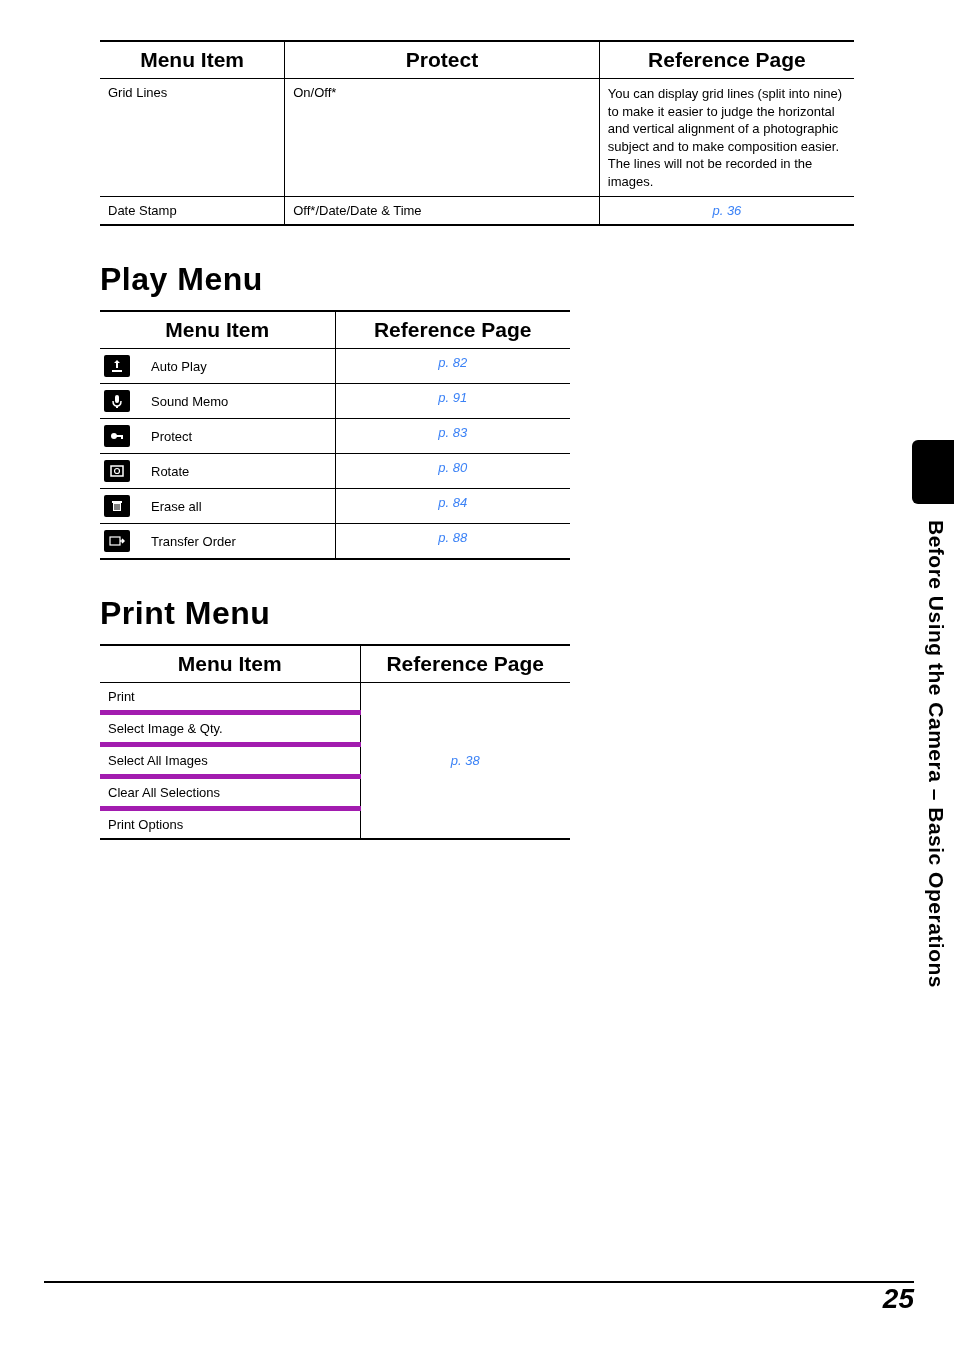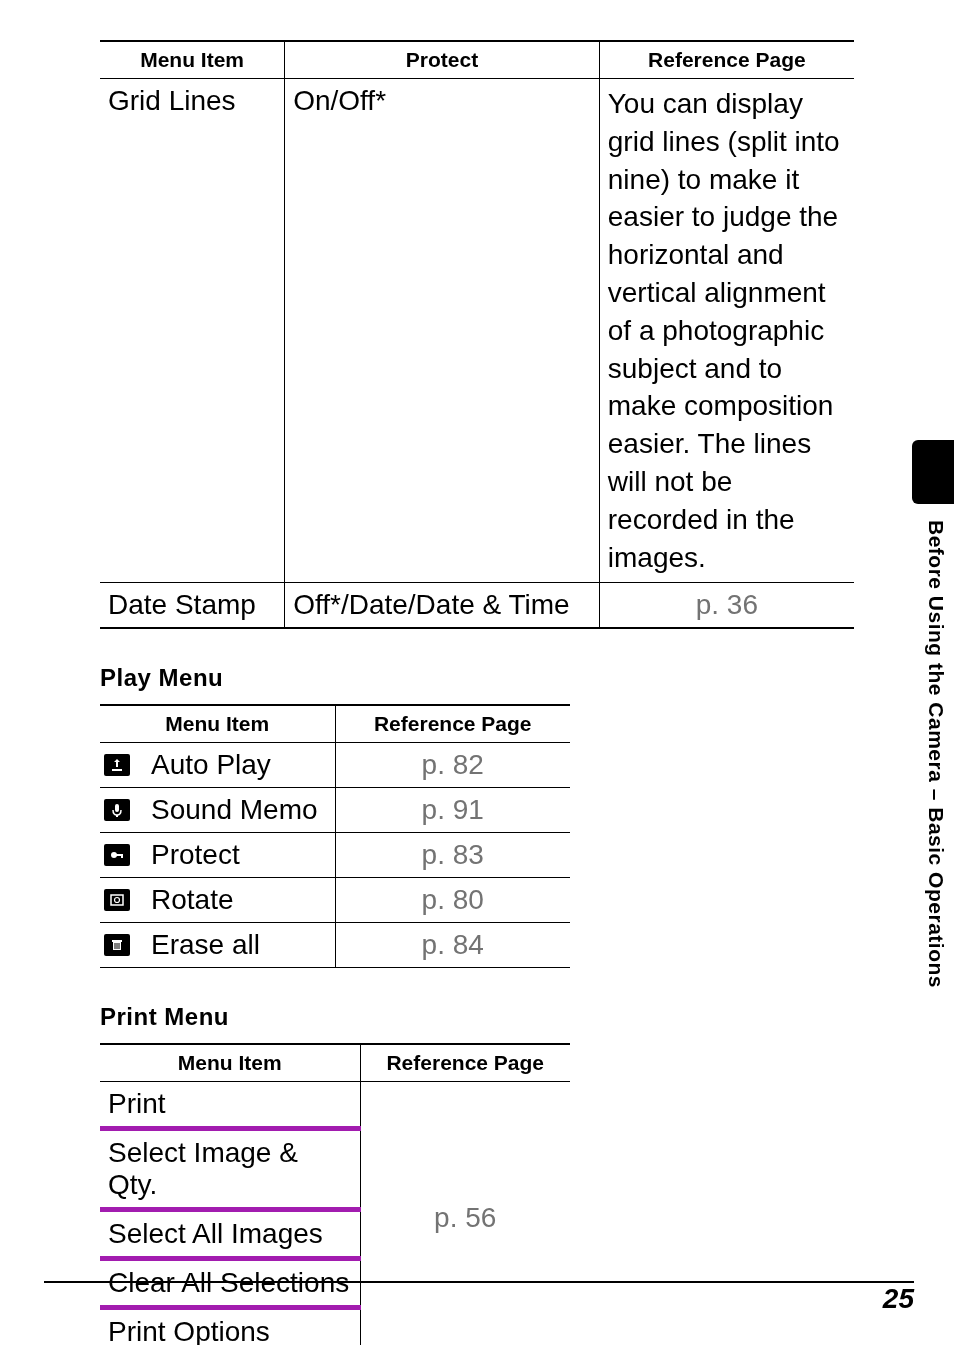--- a/index.html
+++ b/index.html
@@ -25,35 +25,35 @@
       text-align: center;
       padding: 6px 4px;
       border-top: 2.5px solid #000;
       border-bottom: 1px solid #000;
       border-left: 1px solid #000;
       border-right: 1px solid #000;
     }
     th:first-child { border-left: none; }
     th:last-child { border-right: none; }
     td {
-      font-size: 28px;
+      font-size: 13px;
       padding: 6px 8px;
       border-bottom: 1px solid #000;
       border-left: 1px solid #000;
       border-right: 1px solid #000;
       vertical-align: top;
     }
     td:first-child { border-left: none; }
     td:last-child { border-right: none; }
     tr.last-row td { border-bottom: 2.5px solid #000; }
-    .link { color: #737373; text-align: center; }
+    .link { color: #3b82f6; text-align: center; font-style: italic; }
     .section-title {
       font-family: Arial, Helvetica, sans-serif;
       font-weight: 900;
-      font-size: 24px;
+      font-size: 32px;
       margin-top: 35px;
       margin-bottom: 12px;
       letter-spacing: 0.5px;
     }
 
     
     .play-table { width: 470px; }
     .play-table th:nth-child(1), .play-table td.col1 { width: 235px; }
     .play-table th:nth-child(2), .play-table td.col2 { width: 235px; }
     .play-table td.col1 { padding: 6px 4px; }
@@ -222,35 +222,49 @@
                   <line x1="5" y1="5" x2="5" y2="11" stroke="#000" stroke-width="1"></line>
                   <line x1="7" y1="5" x2="7" y2="11" stroke="#000" stroke-width="1"></line>
                   <line x1="9" y1="5" x2="9" y2="11" stroke="#000" stroke-width="1"></line>
                 </svg>
               </span>
               <span>Erase all</span>
             </div>
           </td>
         <td class="col2 link">p. 84</td>
       </tr>
+      <tr class="last-row">
+        <td class="col1">
+            <div class="icon-cell">
+              <span class="mini-icon">
+                <svg width="16" height="12" viewBox="0 0 16 12">
+                  <rect x="1" y="2" width="10" height="8" stroke="#fff" stroke-width="1.2" fill="none"></rect>
+                  <path d="M11 6 L15 6 M13 4 L15 6 L13 8" stroke="#fff" stroke-width="1.5" fill="none"></path>
+                </svg>
+              </span>
+              <span>Transfer Order</span>
+            </div>
+          </td>
+        <td class="col2 link">p. 88</td>
+      </tr>
     </tbody>
   </table>
 
   <div class="section-title">Print Menu</div>
   <table class="print-table">
     <thead>
       <tr>
         <th>Menu Item</th>
         <th>Reference Page</th>
       </tr>
     </thead>
     <tbody>
       <tr>
         <td class="pcol1 inner-row">Print</td>
-        <td class="pcol2 merged link" rowspan="5" style="border-bottom:2.5px solid #000">p. 56</td>
+        <td class="pcol2 merged link" rowspan="5" style="border-bottom:2.5px solid #000">p. 38</td>
       </tr>
       <tr>
         <td class="pcol1 inner-row">Select Image &amp; Qty.</td>
       </tr>
       <tr>
         <td class="pcol1 inner-row">Select All Images</td>
       </tr>
       <tr>
         <td class="pcol1 inner-row">Clear All Selections</td>
       </tr>

